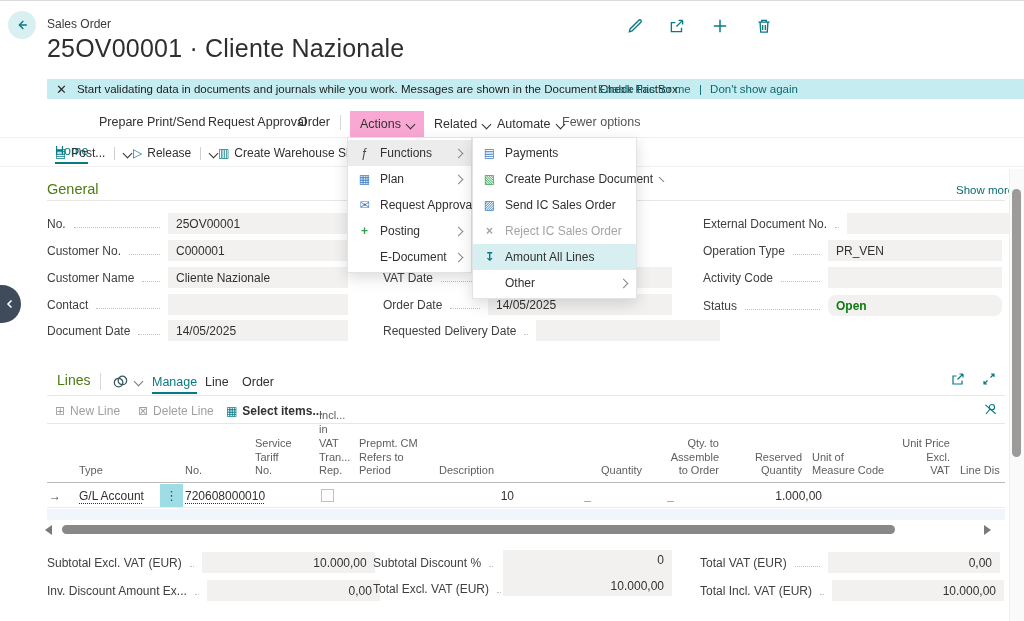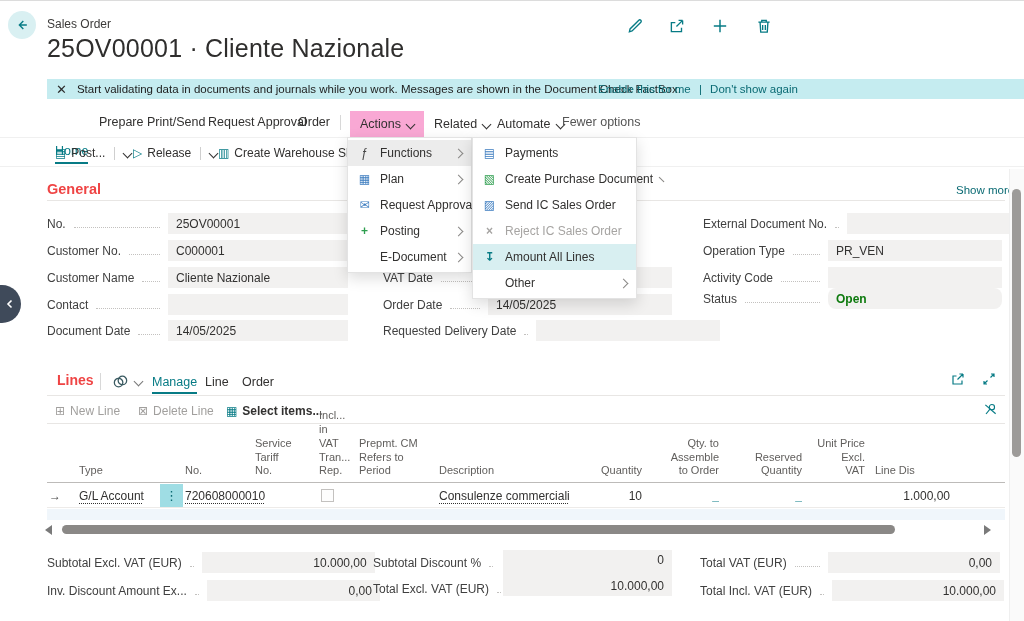--- a/index.html
+++ b/index.html
@@ -27,21 +27,21 @@
   .menubtn{position:absolute;top:110px;height:26px;display:flex;align-items:center;padding:0 10px;font-size:12.5px;cursor:pointer;}
   .menubtn.open{background:#f9a8d4;}
   .ribdivider{position:absolute;top:114px;width:1px;height:15px;background:#d8d8d8;}
   .hr{position:absolute;left:0;width:1024px;height:1px;background:#f0f0f0;}
   
   .tbitem{position:absolute;top:141px;height:22px;display:flex;align-items:center;font-size:12px;color:#323130;cursor:pointer;gap:5px;}
   .tbitem .glyph{font-size:12px;}
   .splitline{width:1px;height:13px;background:#cfcfcf;margin:0 4px;}
   .disabled{color:#a19f9d !important;cursor:default;}
   
-  .cardtitle{position:absolute;font-size:14.5px;font-weight:700;color:#ef4444;}
+  .cardtitle{position:absolute;font-size:14.5px;font-weight:400;color:#4d7c0f;}
   .cardline{position:absolute;left:47px;width:958px;height:1px;background:#e8e6e4;}
   
   .fld{position:absolute;display:flex;align-items:center;height:21px;font-size:12px;}
   .fld .lbl{color:#404040;white-space:nowrap;}
   .fld .leader{flex:1;border-bottom:1px dotted #c3c1bf;height:8px;margin:0 8px 0 8px;min-width:4px;}
   .fld .val{background:#f2f1f0;height:21px;display:flex;align-items:center;padding:0 8px;box-sizing:border-box;flex:none;overflow:hidden;white-space:nowrap;}
   .val.right{justify-content:flex-end;}
   .assist{position:absolute;width:21px;height:21px;border:1px solid #c8c6c4;background:#fff;box-sizing:border-box;display:flex;align-items:center;justify-content:center;font-size:11px;letter-spacing:1px;color:#323130;cursor:pointer;}
   .statusval{color:#0e7a0e;font-weight:700;}
   
@@ -218,21 +218,21 @@
   <div class="fld" style="left:703px;top:239px;width:299px;">
     <span class="lbl">Operation Type</span>
       <span class="leader"></span>
     <span class="val" style="width:174px;">PR_VEN</span>
   </div>
   <div class="fld" style="left:703px;top:266px;width:299px;">
     <span class="lbl">Activity Code</span>
       <span class="leader"></span>
     <span class="val" style="width:174px;"></span>
   </div>
-  <div class="fld" style="left:703px;top:287px;width:299px;">
+  <div class="fld" style="left:703px;top:294px;width:299px;">
     <span class="lbl">Status</span>
       <span class="leader"></span>
     <span class="val statusval" style="width:174px;border-radius:8px;">Open</span>
   </div>
 
   <div class="panel" style="left:347px;top:136px;width:125px;">
     <div class="mi mi-hover">
       <span class="glyph g-dark">ƒ</span>
       <span class="grow">Functions</span>
       <span class="chev-r" style="color:#8a8886;"></span>
@@ -347,42 +347,41 @@
 Tran...
 Rep.</div>
     <div class="th" style="width:80px;">Prepmt. CM
 Refers to
 Period</div>
     <div class="th" style="width:128px;">Description</div>
     <div class="th r" style="width:85px;">Quantity</div>
     <div class="th r" style="width:77px;">Qty. to Assemble
 to Order</div>
     <div class="th r" style="width:83px;">Reserved Quantity</div>
+    <div class="th" style="width:85px;">Unit of
+Measure Code</div>
     <div class="th r" style="width:63px;">Unit Price Excl.
 VAT</div>
     <div class="th r" style="width:47px;justify-content:flex-start;padding-right:0;">Line Dis</div>
   </div>
 
   <div class="trow">
     <div class="td" style="width:30px;color:#444;">→</div>
     <div class="td" style="width:83px;">
         <span class="cellink">G/L Account</span>
       </div>
     <div class="td focuscell" style="width:23px;">⋮</div>
     <div class="td" style="width:70px;">
         <span class="cellink">720608000010</span>
       </div>
     <div class="td" style="width:64px;"></div>
     <div class="td" style="width:40px;">
         <span class="checkbox"></span>
       </div>
     <div class="td" style="width:80px;"></div>
-    <div class="td" style="width:128px;">
-        <span class="cellink">Consulenze commerciali</span>
-      </div>
     <div class="td r" style="width:85px;">10</div>
     <div class="td r" style="width:77px;">
         <span class="uscore">_</span>
       </div>
     <div class="td r" style="width:83px;">
         <span class="uscore">_</span>
       </div>
     <div class="td" style="width:85px;"></div>
     <div class="td r" style="width:63px;">1.000,00</div>
     <div class="td" style="width:47px;"></div>

